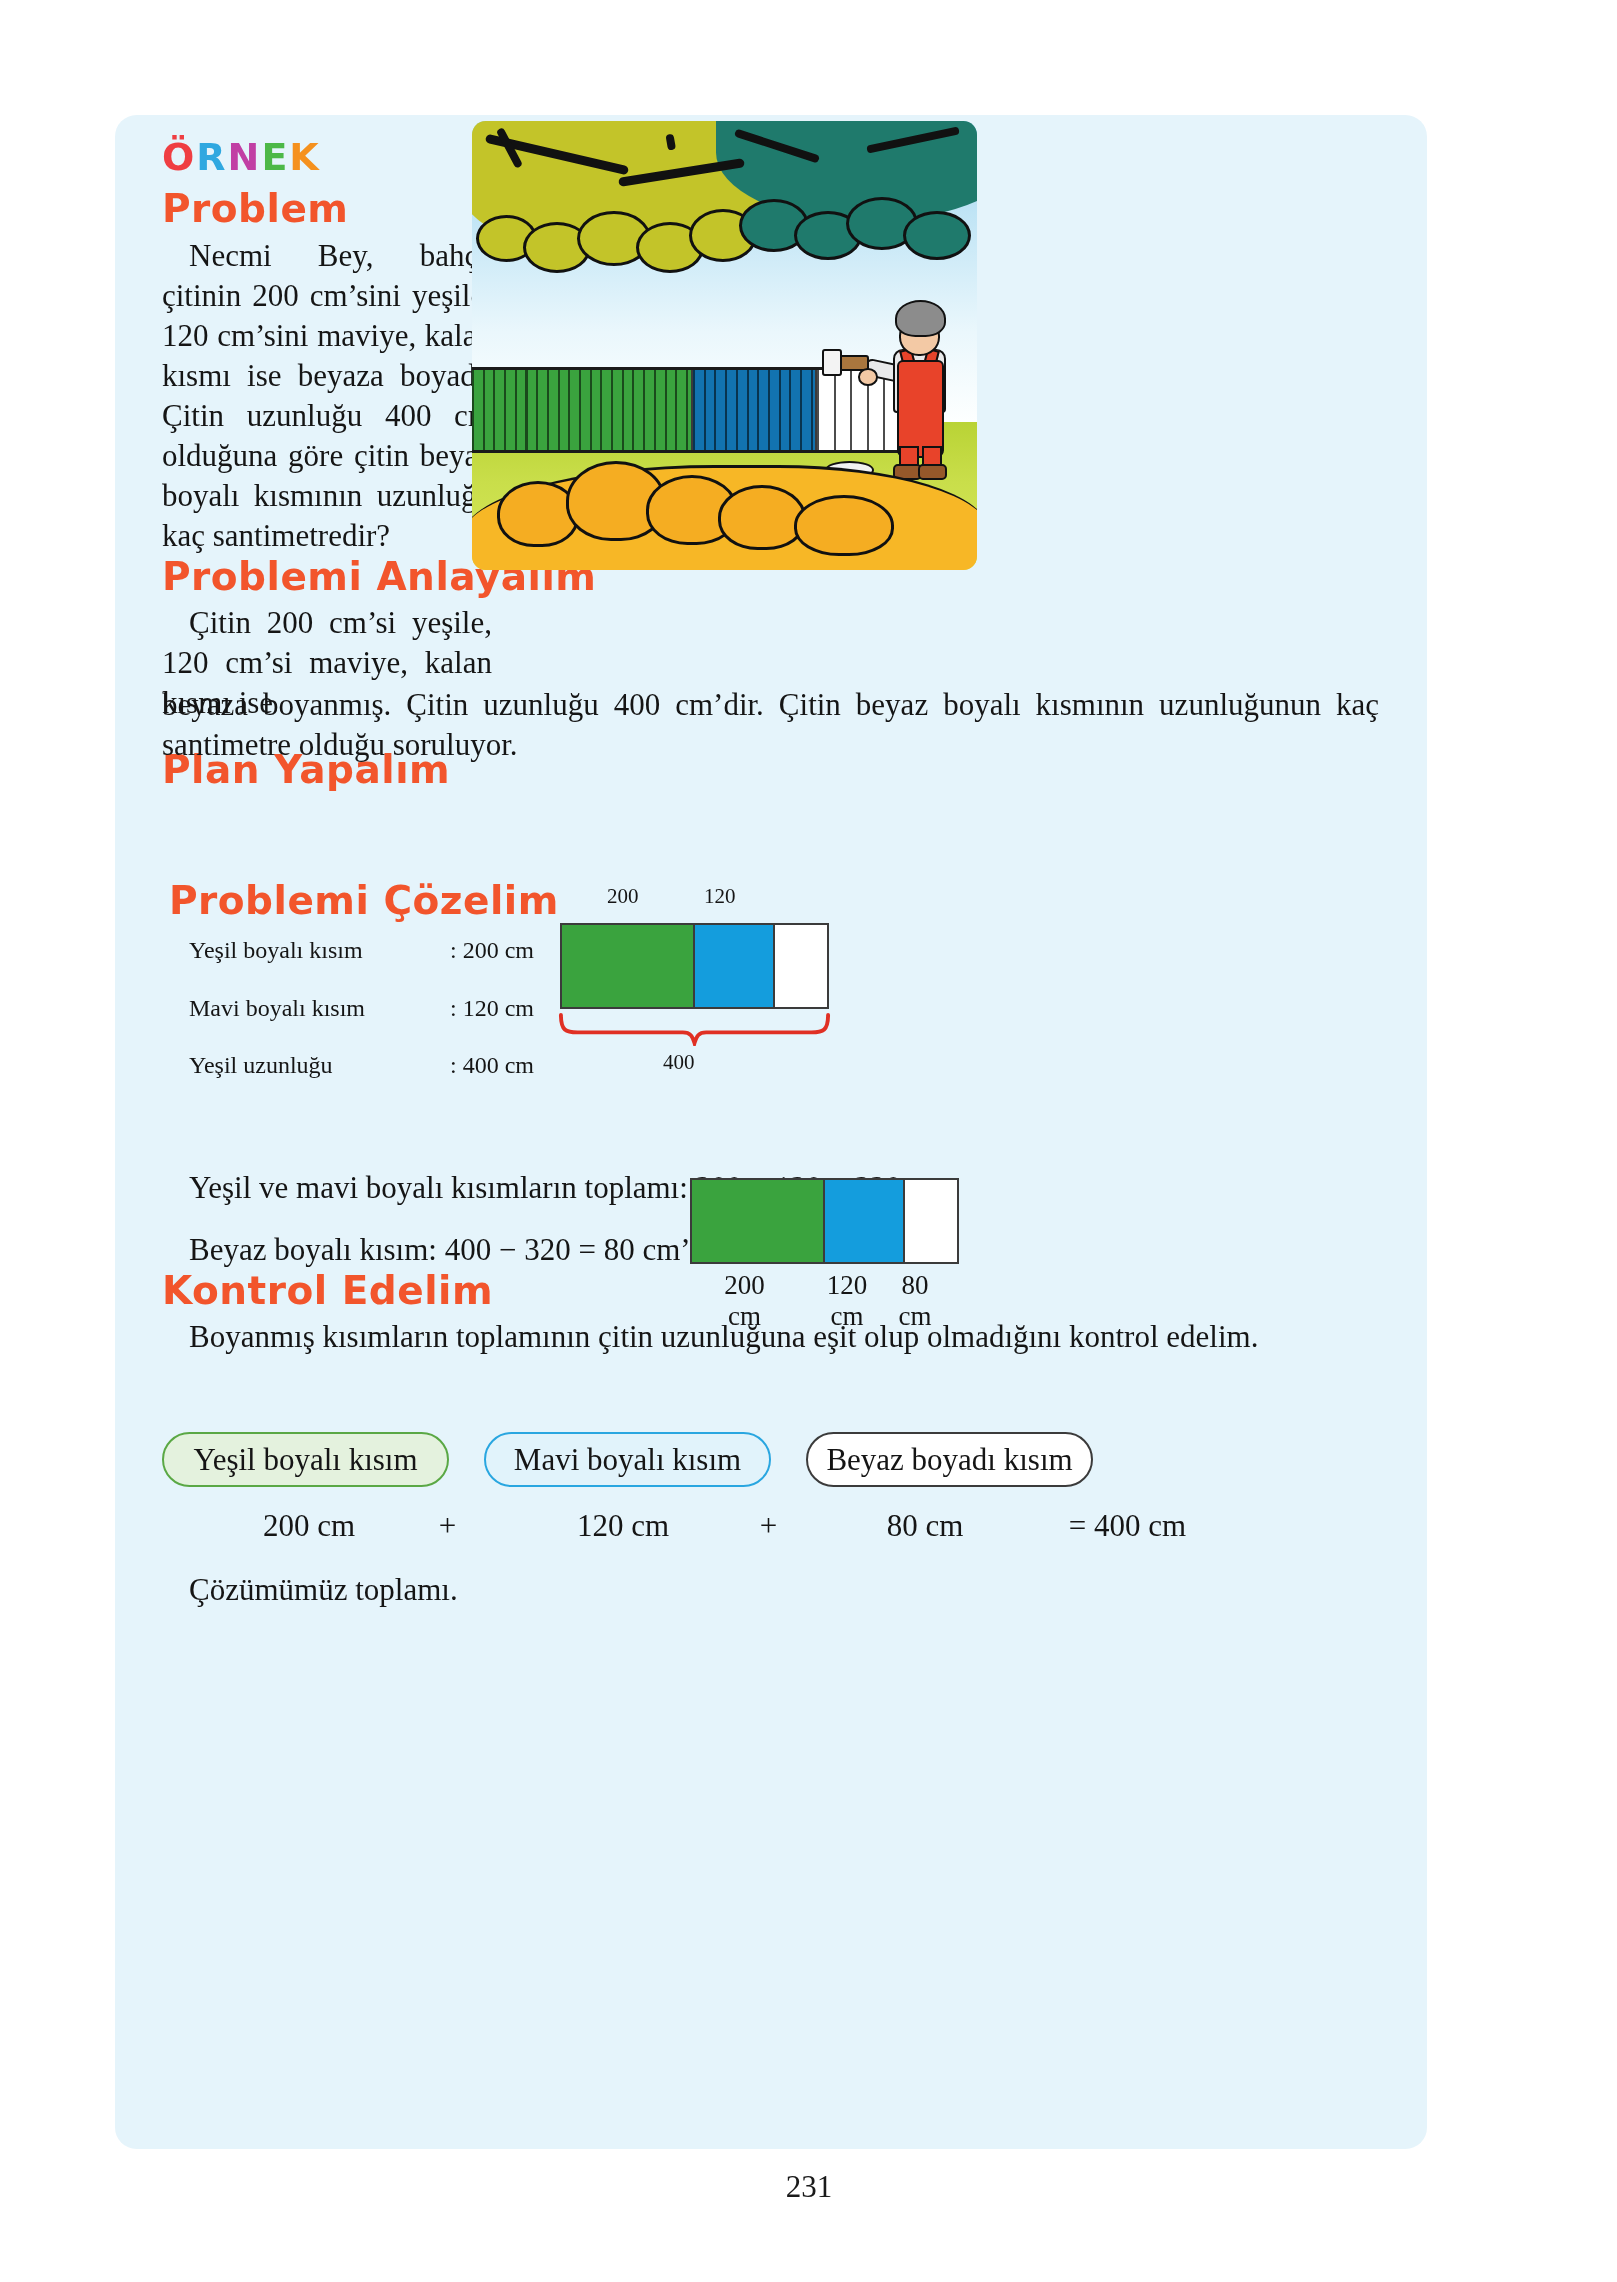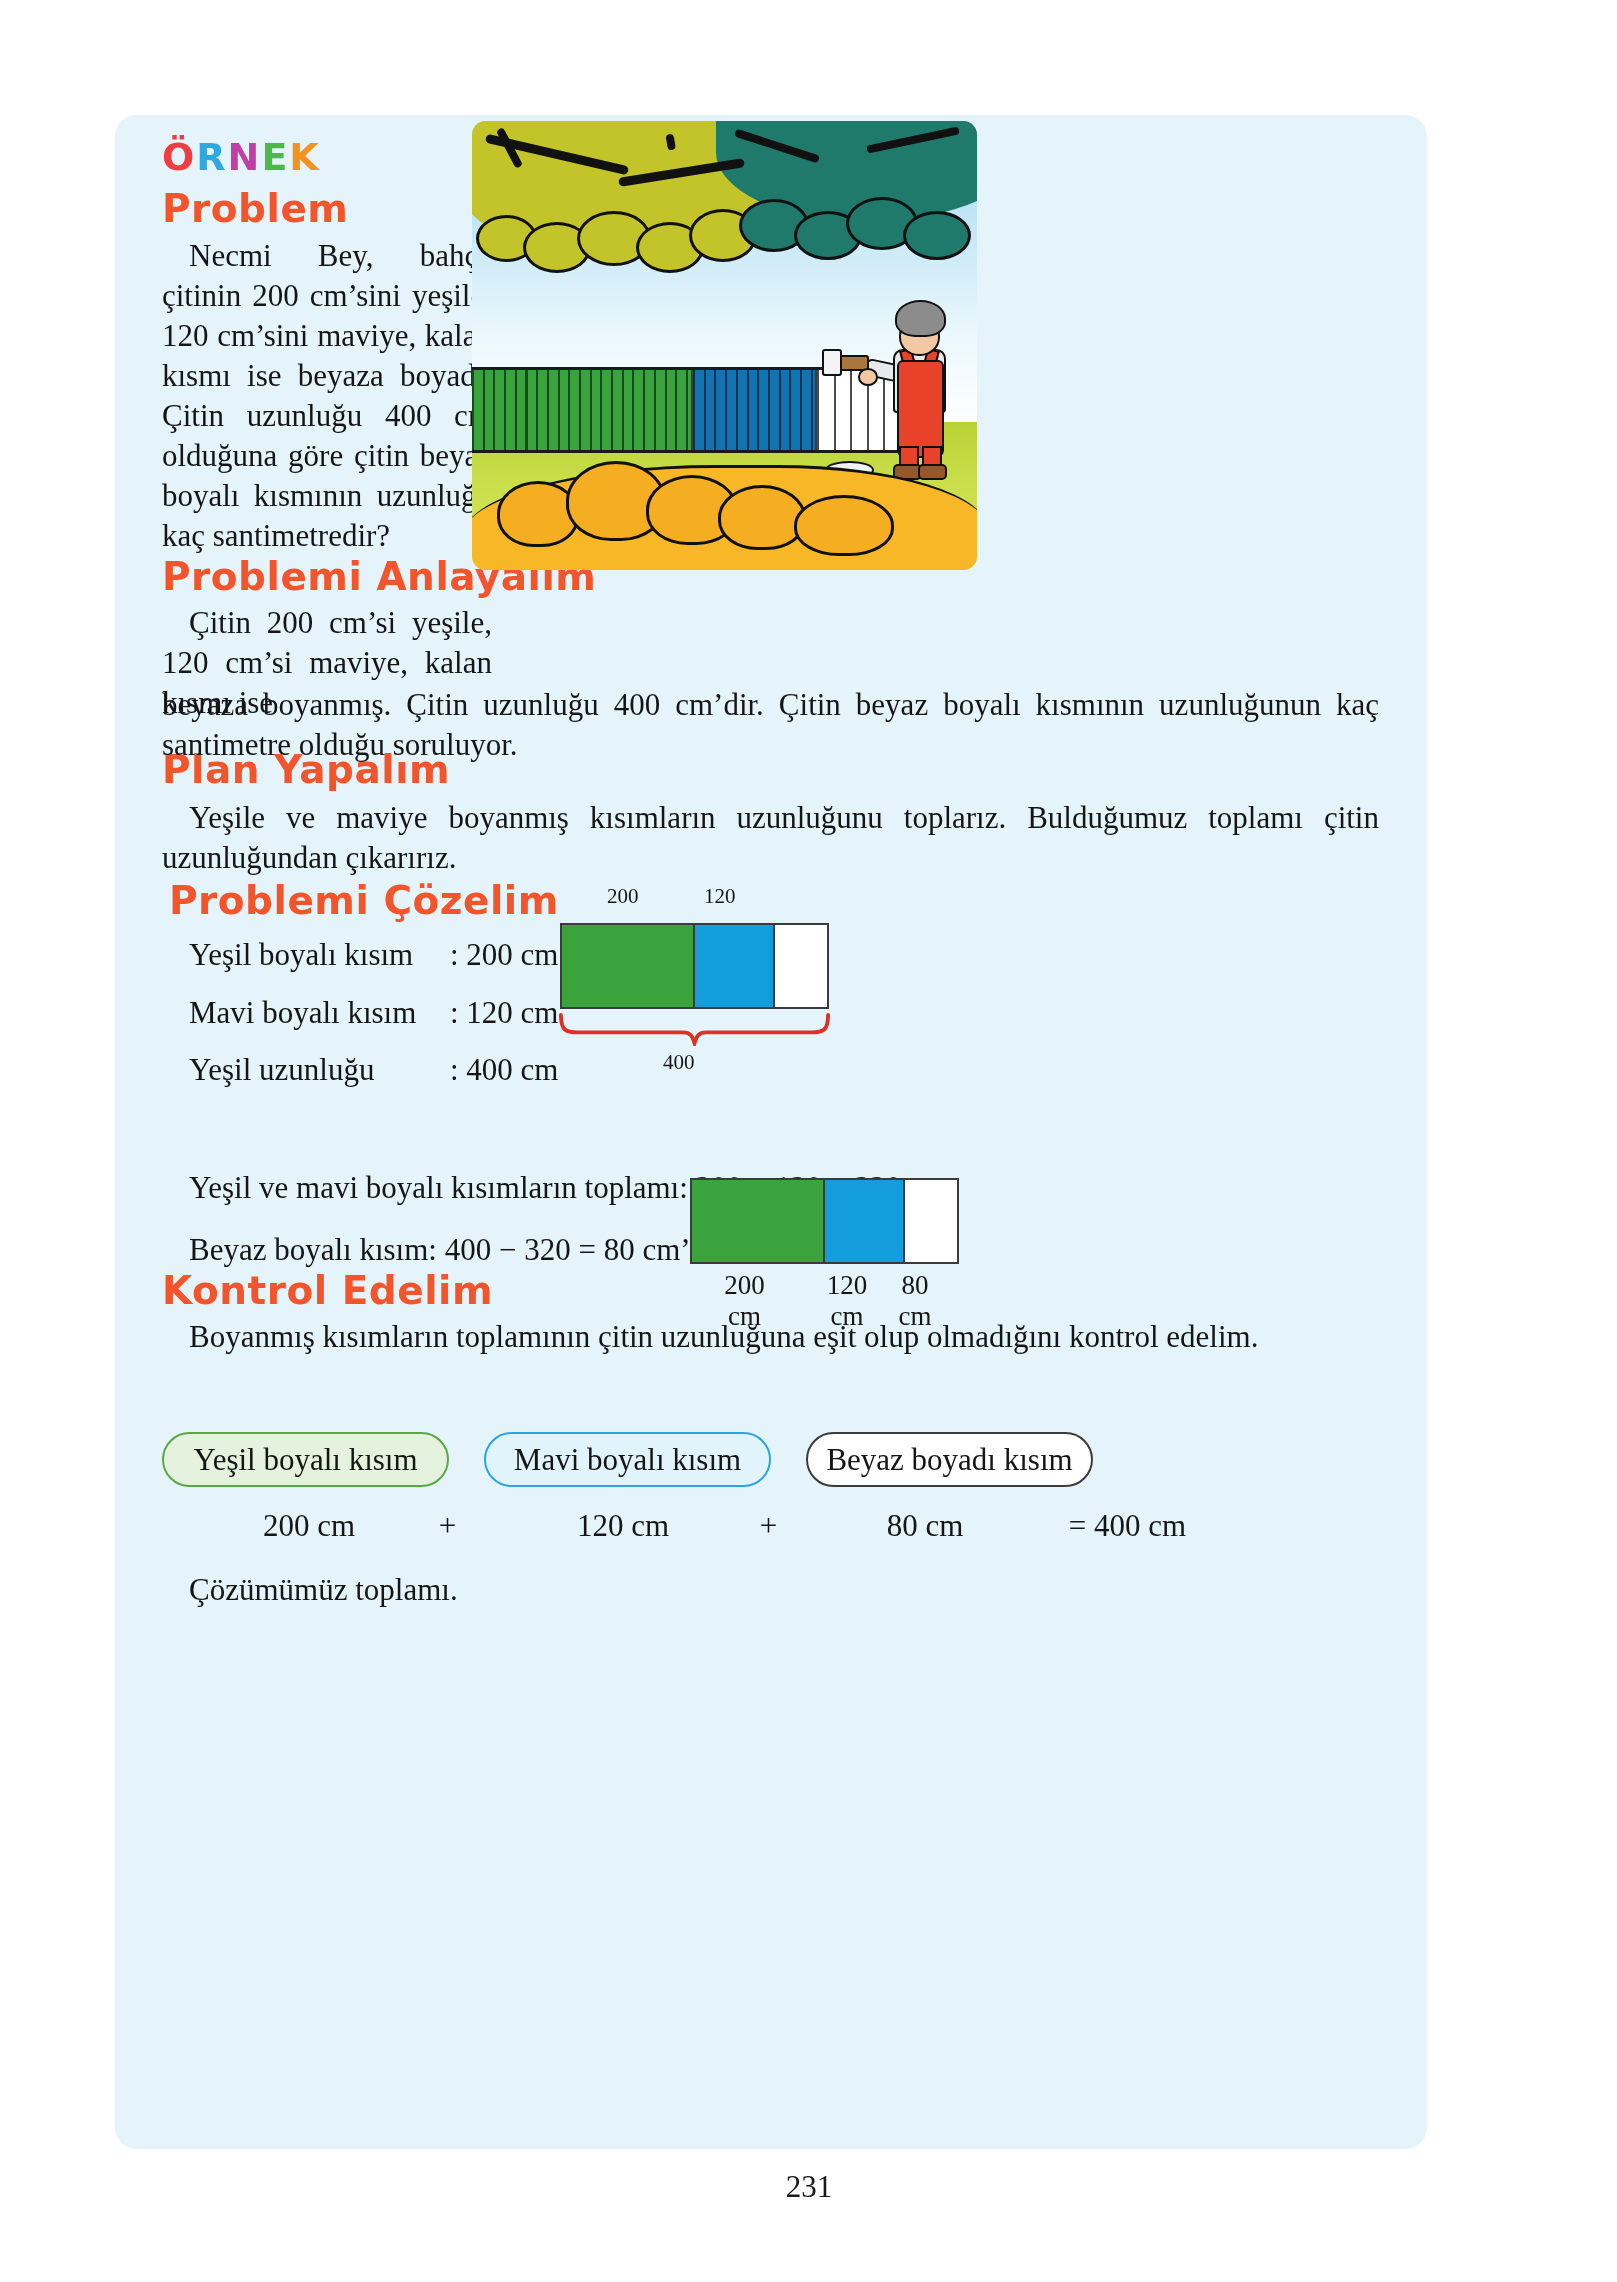--- a/index.html
+++ b/index.html
@@ -162,21 +162,21 @@
   .pt-bootL{position:absolute;left:15.6px;top:164px;width:25px;height:11.7px;background:#96582a;border:2.9px solid #111;border-radius:4.9px;}
   .pt-bootR{position:absolute;left:41px;top:164px;width:25px;height:11.7px;background:#96582a;border:2.9px solid #111;border-radius:4.9px;}
   #bucket{position:absolute;right:107px;bottom:70px;width:45px;height:39px;}
   .bk-body{position:absolute;left:2.9px;top:7.8px;width:39px;height:31px;background:#e8a6c6;border:2.9px solid #111;border-radius:2.9px 2.9px 6.8px 6.8px;}
   .bk-rim{position:absolute;left:0;top:0;width:45px;height:13.7px;background:#f2f2f2;border:2.9px solid #111;border-radius:50%;}
 
   
   .sol-line{
     position:absolute;
     font-family:"Liberation Serif", serif;
-    font-size:31px;
+    font-size:24px;
     color:#151515;
     white-space:nowrap;
   }
   .sol-label{ display:inline-block; width:261px; }
   #sol1{ left:74px; top:822px; }
   #sol2{ left:74px; top:880px; }
   #sol3{ left:74px; top:937px; }
 
   
   #diag1{ position:absolute; left:445px; top:808px; width:269px; }
@@ -344,21 +344,20 @@
     <div class="bush" style="left:25px;  bottom:23.4px; width:76px;  height:60px;"></div>
     <div class="bush" style="left:94px;  bottom:29px; width:94px;  height:74px;"></div>
     <div class="bush" style="left:174px; bottom:25px; width:86px;  height:64px;"></div>
     <div class="bush" style="left:246px; bottom:19.5px; width:82px;  height:59px;"></div>
     <div class="bush" style="left:322px; bottom:13.7px; width:94px;  height:55px;"></div>
   </div>
 
   <div class="body-txt" id="p-anlayalim-col">Çitin 200 cm’si yeşile, 120 cm’si maviye, kalan kısmı ise</div>
   <div class="body-txt" id="p-anlayalim-full">beyaza boyanmış. Çitin uzunluğu 400 cm’dir. Çitin beyaz boyalı kısmının uzunluğunun kaç santimetre olduğu soruluyor.</div>
 
-  <div class="body-txt" id="p-plan">Yeşile ve maviye boyanmış kısımların uzunluğunu toplarız. Bulduğumuz toplamı çitin uzunluğundan çıkarırız.</div>
 
   <div class="sol-line" id="sol1">
     <span class="sol-label">Yeşil boyalı kısım</span><span>: 200 cm</span>
   </div>
   <div class="sol-line" id="sol2">
     <span class="sol-label">Mavi boyalı kısım</span><span>: 120 cm</span>
   </div>
   <div class="sol-line" id="sol3">
     <span class="sol-label">Yeşil uzunluğu</span><span>: 400 cm</span>
   </div>

